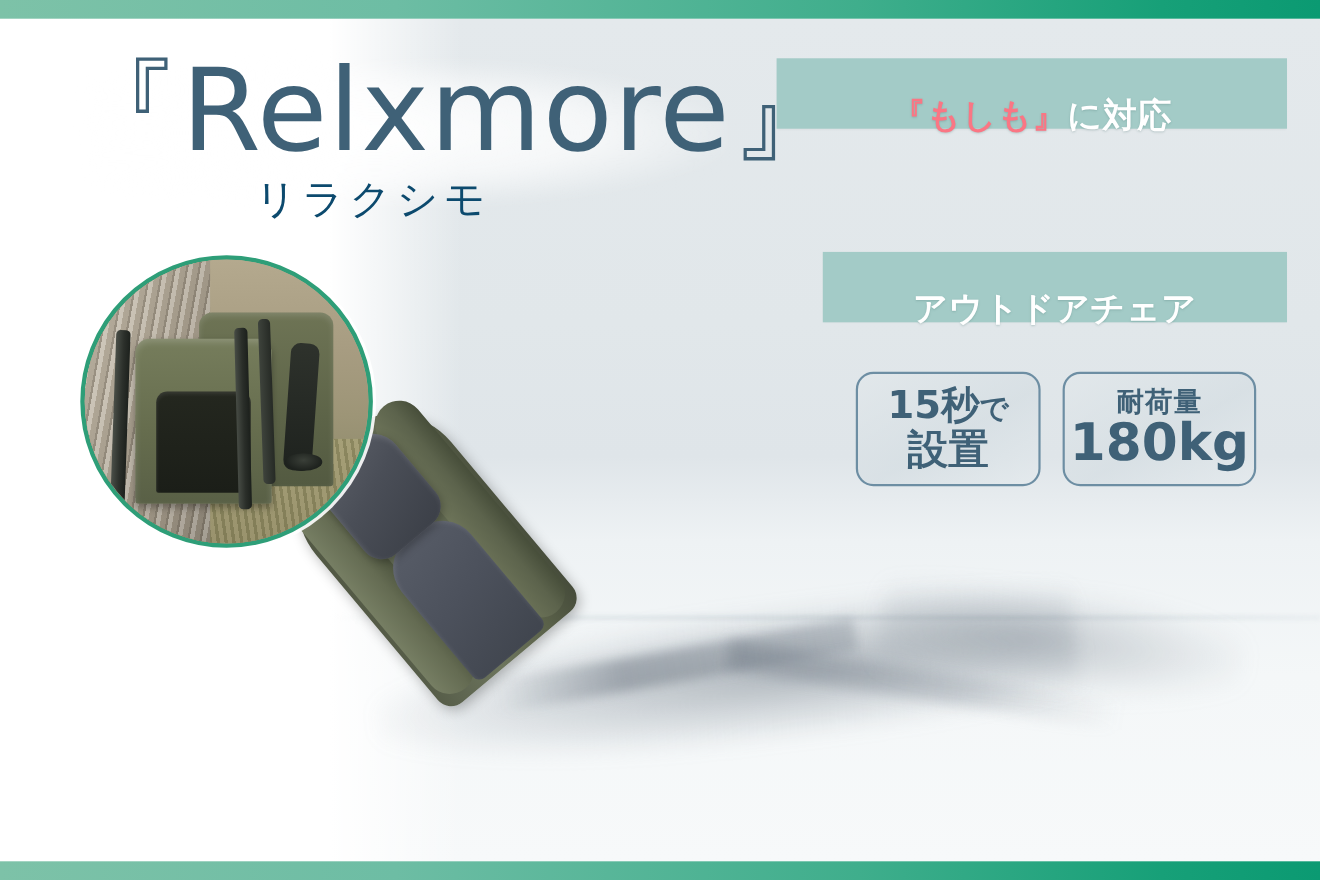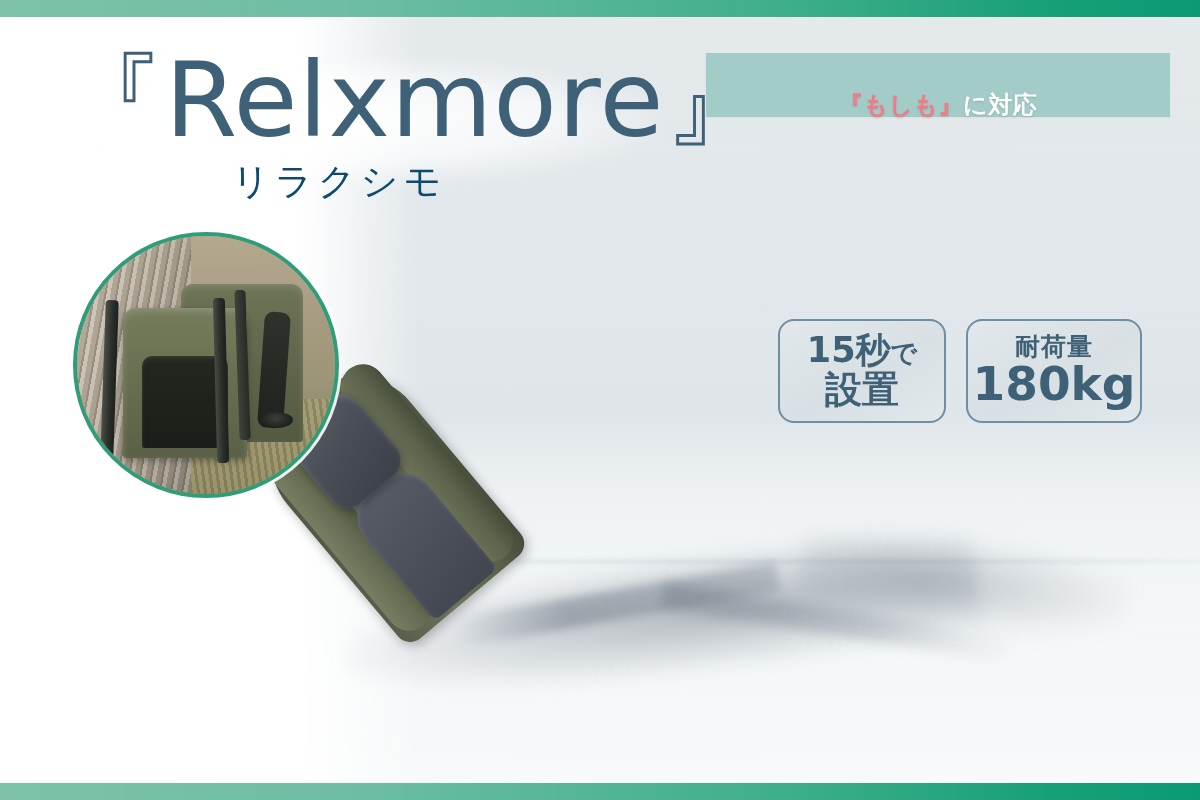--- a/index.html
+++ b/index.html
@@ -141,33 +141,33 @@
 
   
   .banner{
     position:absolute;height:64px;
     background:#a3cbc7;
     display:flex;align-items:center;justify-content:center;
     box-shadow:0 1px 2px rgba(0,0,0,.04);
   }
   .banner .btxt{
     font-family:"DejaVu Sans","Liberation Sans",sans-serif;
-    font-size:24px;font-weight:700;color:#ffffff;letter-spacing:.5px;
+    font-size:31px;font-weight:700;color:#ffffff;letter-spacing:.5px;
     white-space:nowrap;
     text-shadow:0 1px 2px rgba(70,110,108,.28);
     margin-top:40px;
   }
   .banner .pink{color:#fa7684;}
   #banner1{left:706px;top:53px;width:464px;}
   #banner2{left:660px;top:141px;width:510px;}
   #banner3{left:748px;top:229px;width:422px;}
 
   
   .specBox{
-    position:absolute;top:319px;height:100px;
+    position:absolute;top:338px;height:100px;
     border:2px solid #6d8ea3;border-radius:16px;
     background:linear-gradient(150deg,rgba(226,232,235,.72) 0%,rgba(212,221,226,.66) 55%,rgba(228,234,237,.62) 100%);
     display:flex;flex-direction:column;align-items:center;justify-content:center;
     color:#3f6177;
     font-family:"DejaVu Sans","Liberation Sans",sans-serif;
     font-weight:700;line-height:1.05;
   }
   #spec1{left:778px;width:164px;}
   #spec2{left:966px;width:172px;}
   .spec-l1{font-size:35px;letter-spacing:0;}
@@ -436,20 +436,23 @@
     <div class="ci-railR"></div>
     <div class="ci-legkit"></div>
     <div class="ci-foot"></div>
   </div>
 
   <div class="banner" id="banner1">
     <span class="btxt"><span class="pink">『もしも』</span><span>に対応</span></span>
   </div>
 
 
+  <div class="banner" id="banner3">
+    <span class="btxt">アウトドアチェア</span>
+  </div>
 
   <div class="specBox" id="spec1">
     <div class="spec-l1"><span>15秒</span><span class="sm">で</span></div>
     <div class="spec-l2">設置</div>
   </div>
 
   <div class="specBox" id="spec2">
     <div class="spec-small">耐荷量</div>
     <div class="spec-big">180kg</div>
   </div>

